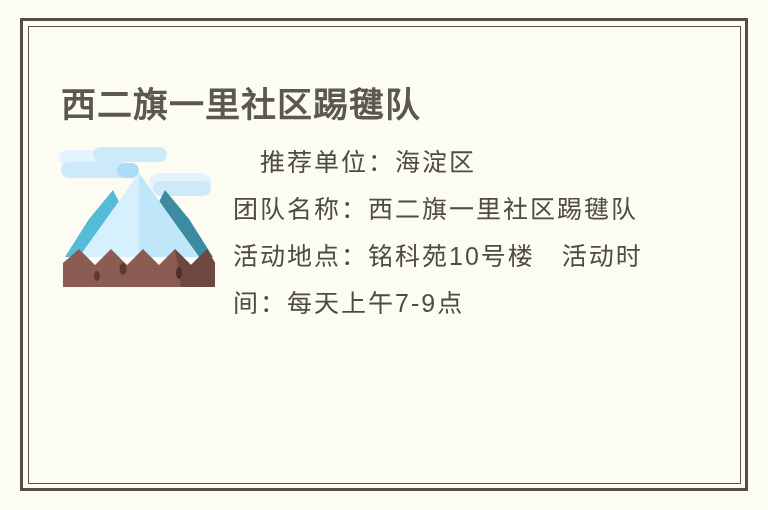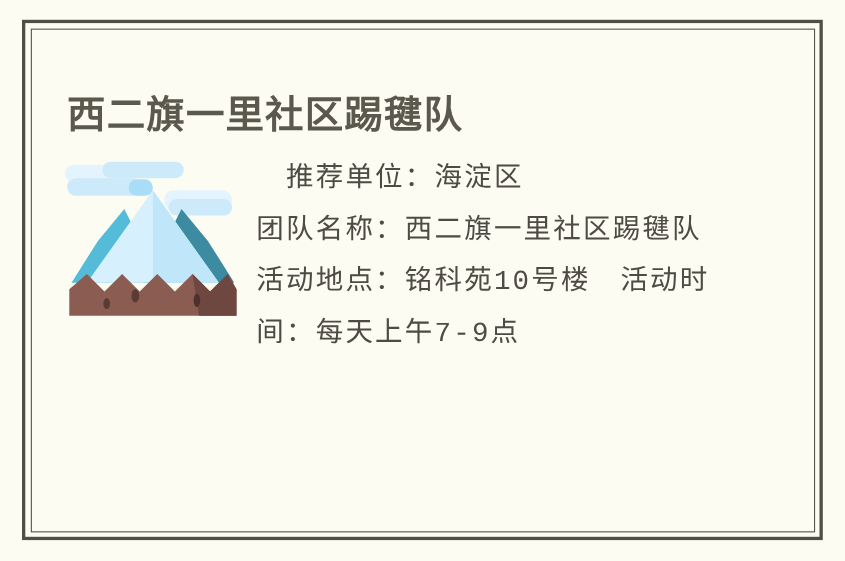--- a/index.html
+++ b/index.html
@@ -86,21 +86,21 @@
     display: block;
     width: 164px;
     height: 152px;
   }
 
   .body-text {
     position: absolute;
     left: 185px;
     top: 0;
     width: 440px;
-    font-family: Liberation Mono, monospace;
+    font-family: Liberation Sans, sans-serif;
     font-size: 25px;
     line-height: 47px;
     color: #4d4b43;
     letter-spacing: 2px;
     word-break: break-all;
     white-space: pre-wrap;
   }
 </style>
 </head>
 <body>

